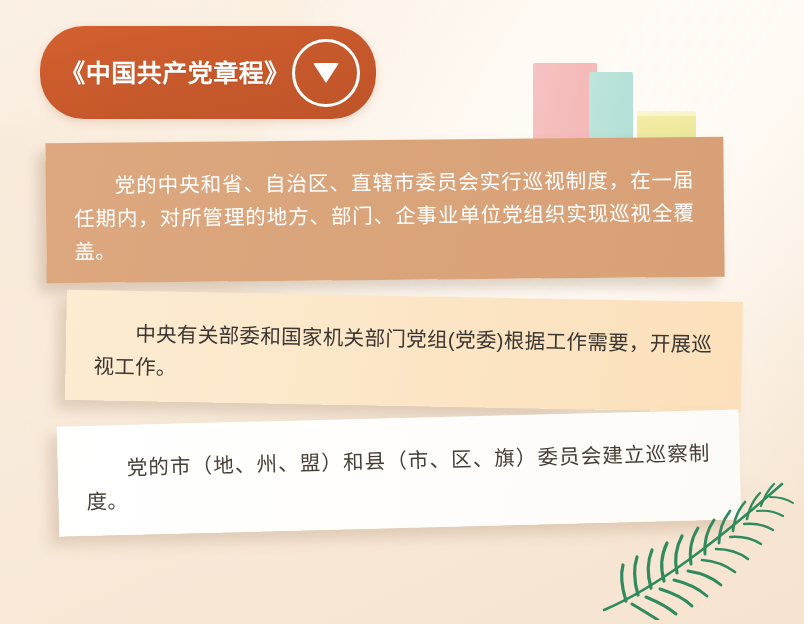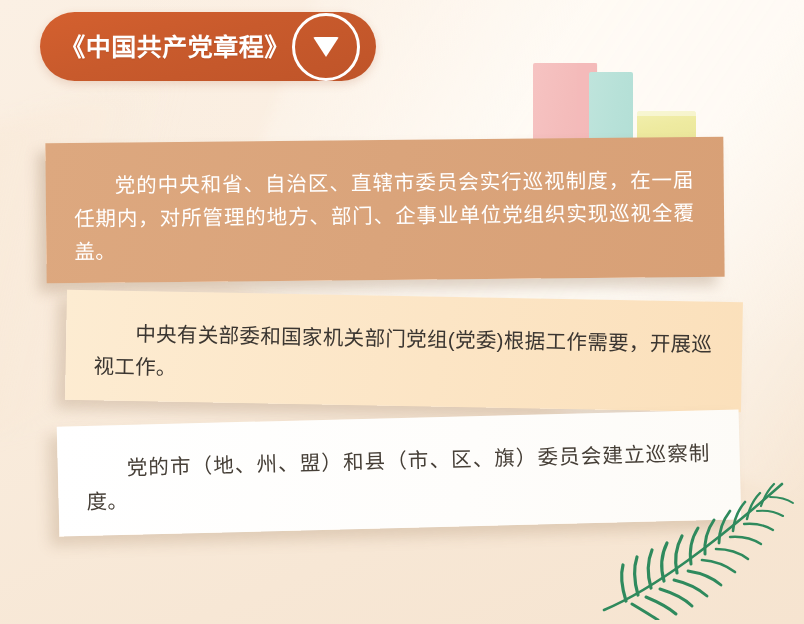--- a/index.html
+++ b/index.html
@@ -46,23 +46,23 @@
     background: linear-gradient(120deg, rgba(247,225,201,0.55) 0%, rgba(247,225,201,0) 70%);
     transform: rotate(-16deg);
     filter: blur(10px);
     pointer-events: none;
   }
 
   
   .badge {
     position: absolute;
     left: 40px;
-    top: 12px;
+    top: 26px;
     width: 336px;
-    height: 69px;
+    height: 93px;
     border-radius: 44px;
     background: linear-gradient(165deg, #d4602f 0%, #c85a2c 45%, #bf5429 100%);
     box-shadow: 0 3px 10px rgba(160,80,40,0.18);
     display: flex;
     align-items: center;
     padding: 0 14px 0 20px;
     box-sizing: border-box;
   }
   .badge-text {
     flex: 1;

